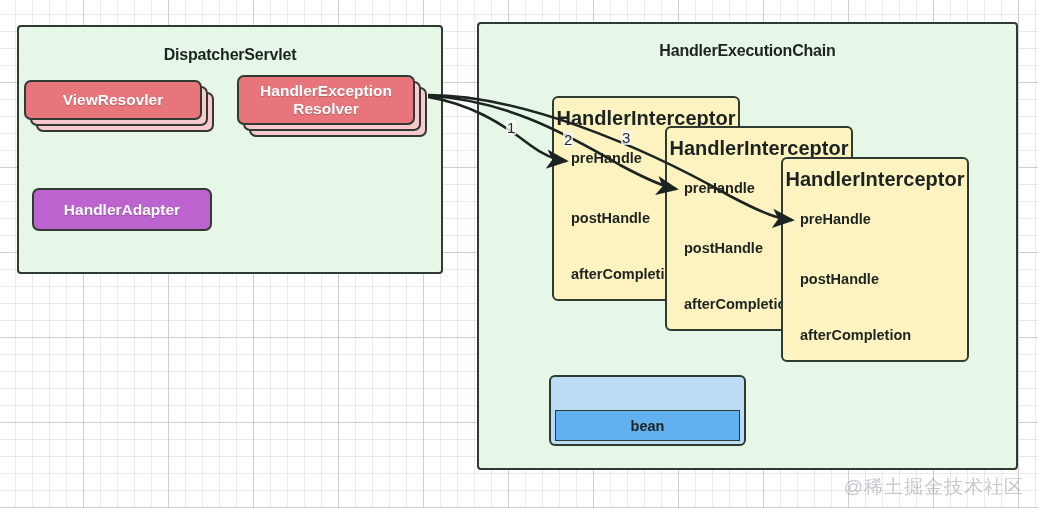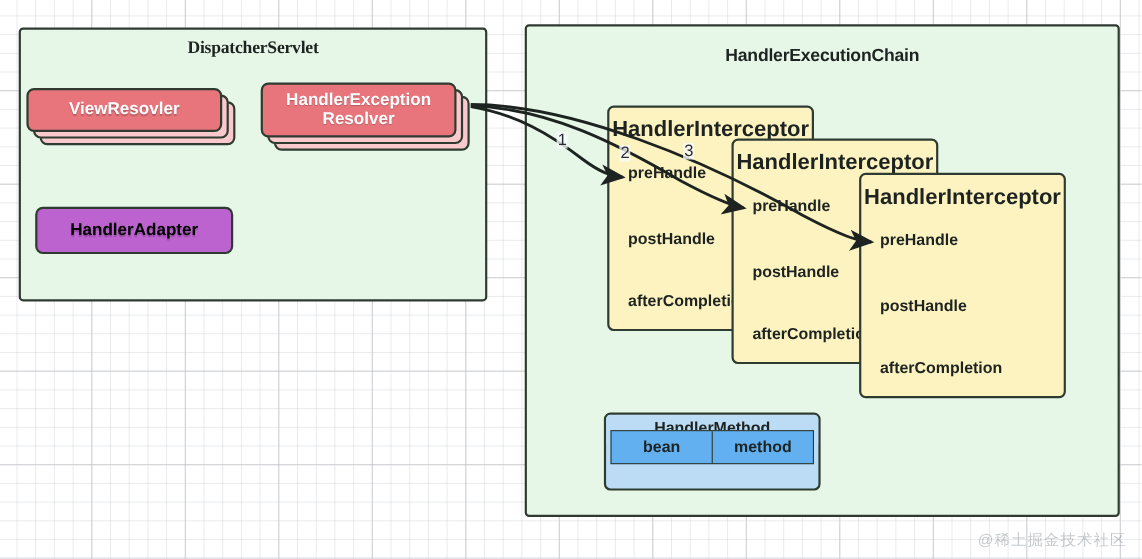--- a/index.html
+++ b/index.html
@@ -72,21 +72,21 @@
   
   .purple-box {
     position: absolute;
     box-sizing: border-box;
     border: 2.5px solid #2f3b30;
     border-radius: 7px;
     background: #bd63d0;
     display: flex;
     align-items: center;
     justify-content: center;
-    color: #000000;
+    color: #ffffff;
     font-weight: bold;
     font-size: 15.5px;
     text-shadow: 0 1px 1px rgba(0,0,0,0.22);
   }
 
   
   .interceptor {
     position: absolute;
     box-sizing: border-box;
     background: #fdf3c0;
@@ -126,21 +126,21 @@
     align-items: center;
     justify-content: center;
     font-weight: bold;
     font-size: 14.5px;
     color: #1d2320;
     background: #bcdcf5;
   }
   .hm-cells {
     position: absolute;
     left: 4px; right: 4px;
-    top: 14px;
+    top: 33px;
     height: 31px;
     display: flex;
     border: 1.5px solid #2f3b30;
     box-sizing: border-box;
     background: #62b0f0;
   }
   .hm-cell {
     flex: 1 1 0;
     display: flex;
     align-items: center;
@@ -166,33 +166,33 @@
     background: rgba(248,250,246,0.80);
     padding: 0 1px;
     line-height: 1;
   }
 
   
   .watermark {
     position: absolute;
     right: 14px;
     bottom: 8px;
-    font-size: 14px;
+    font-size: 19px;
     color: rgba(120,128,135,0.42);
     letter-spacing: 1px;
     white-space: nowrap;
   }
 </style>
 </head>
 <body>
 
 <div id="canvas">
 
   <div class="container-box" style="left:17px; top:25px; width:426px; height:249px;">
-    <div class="container-title" style="top:8px;font-family:Liberation Serif, serif;">DispatcherServlet</div>
+    <div class="container-title" style="top:19px;">DispatcherServlet</div>
   </div>
 
   <div class="stack-wrap" style="left:24px; top:80px; width:190px; height:39px;">
     <div class="stack-layer" style="left:12px; top:12px; width:178px; height:40px;"></div>
     <div class="stack-layer" style="left:6px; top:6px; width:178px; height:40px;"></div>
     <div class="stack-front" style="width:178px; height:40px;">
       <span>ViewResovler</span>
     </div>
   </div>
 
@@ -228,24 +228,22 @@
   </div>
 
   <div class="interceptor" style="left:781px; top:157px; width:188px; height:205px;">
     <div class="icept-title">HandlerInterceptor</div>
     <div class="icept-method" style="top:52px;">preHandle</div>
     <div class="icept-method" style="top:112px;">postHandle</div>
     <div class="icept-method" style="top:168px;">afterCompletion</div>
   </div>
 
   <div class="hm-box" style="left:549px; top:375px; width:197px; height:71px;">
-    <div class="hm-title">HandlerMethod</div>
     <div class="hm-cells">
       <div class="hm-cell">bean</div>
-      <div class="hm-cell">method</div>
     </div>
   </div>
 
   <svg id="arrows" viewBox="0 0 1038 508">
     <defs>
       <marker id="ah" markerWidth="9" markerHeight="9" refX="7.5" refY="4.5" orient="auto" markerUnits="strokeWidth">
         <path d="M0,0.8 L8.6,4.5 L0,8.2 L2.2,4.5 Z" fill="#1d2320"></path>
       </marker>
     </defs>
 

